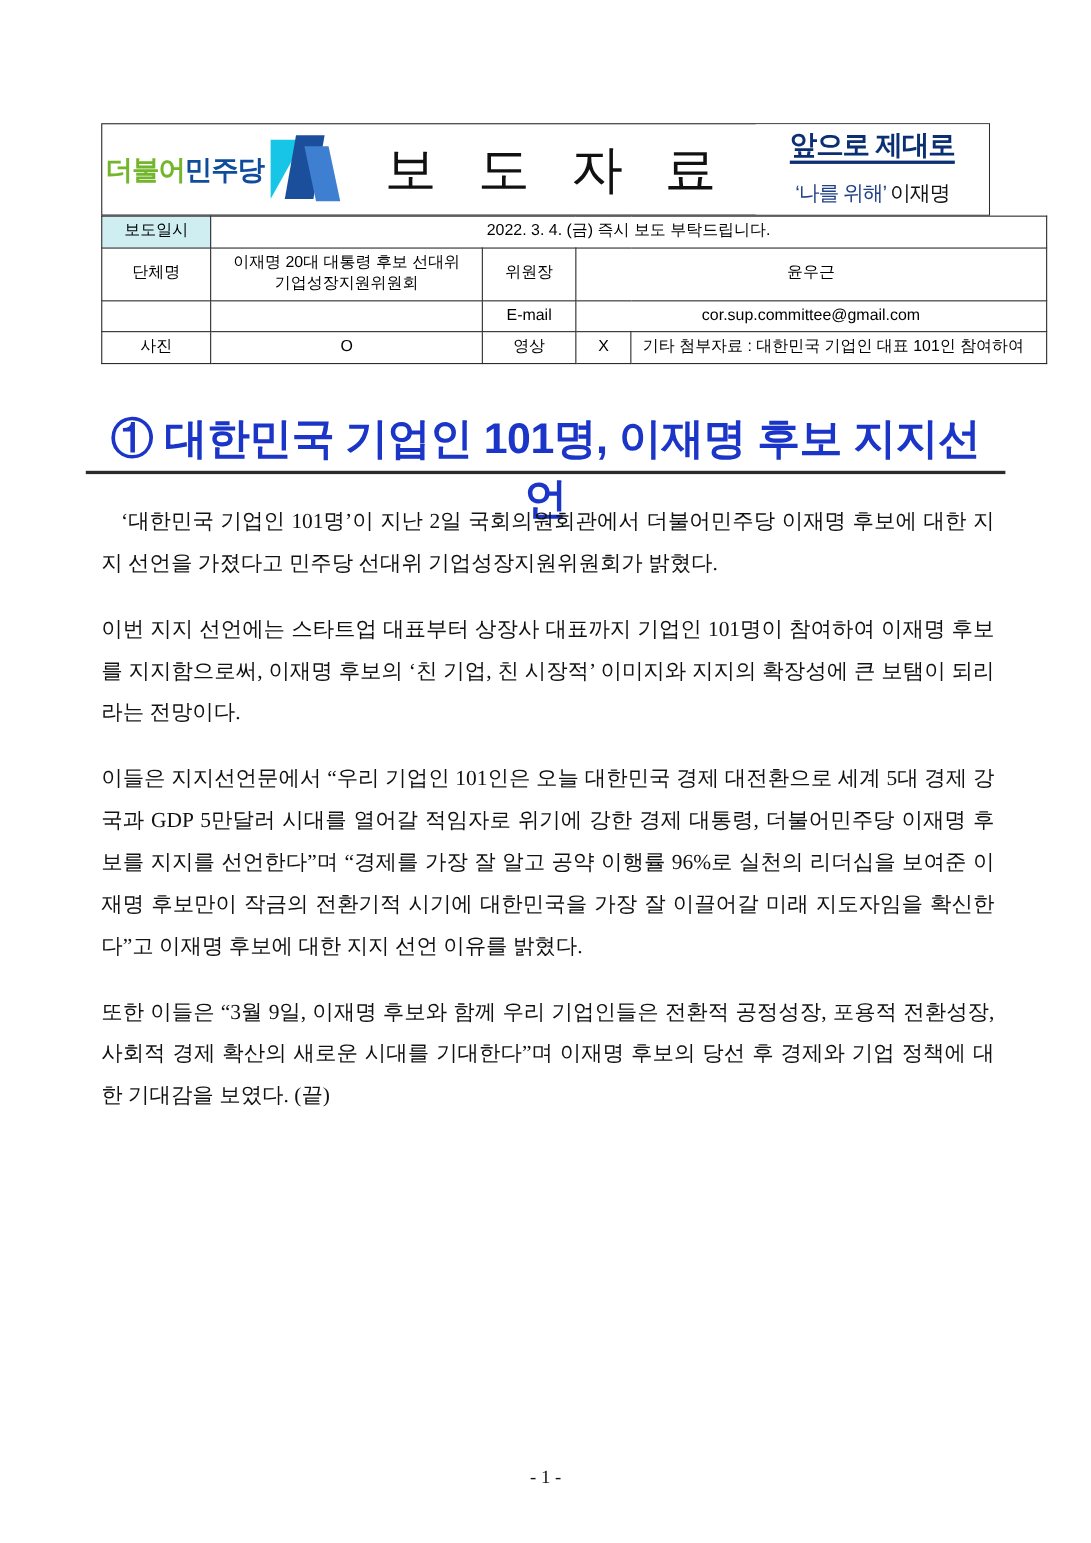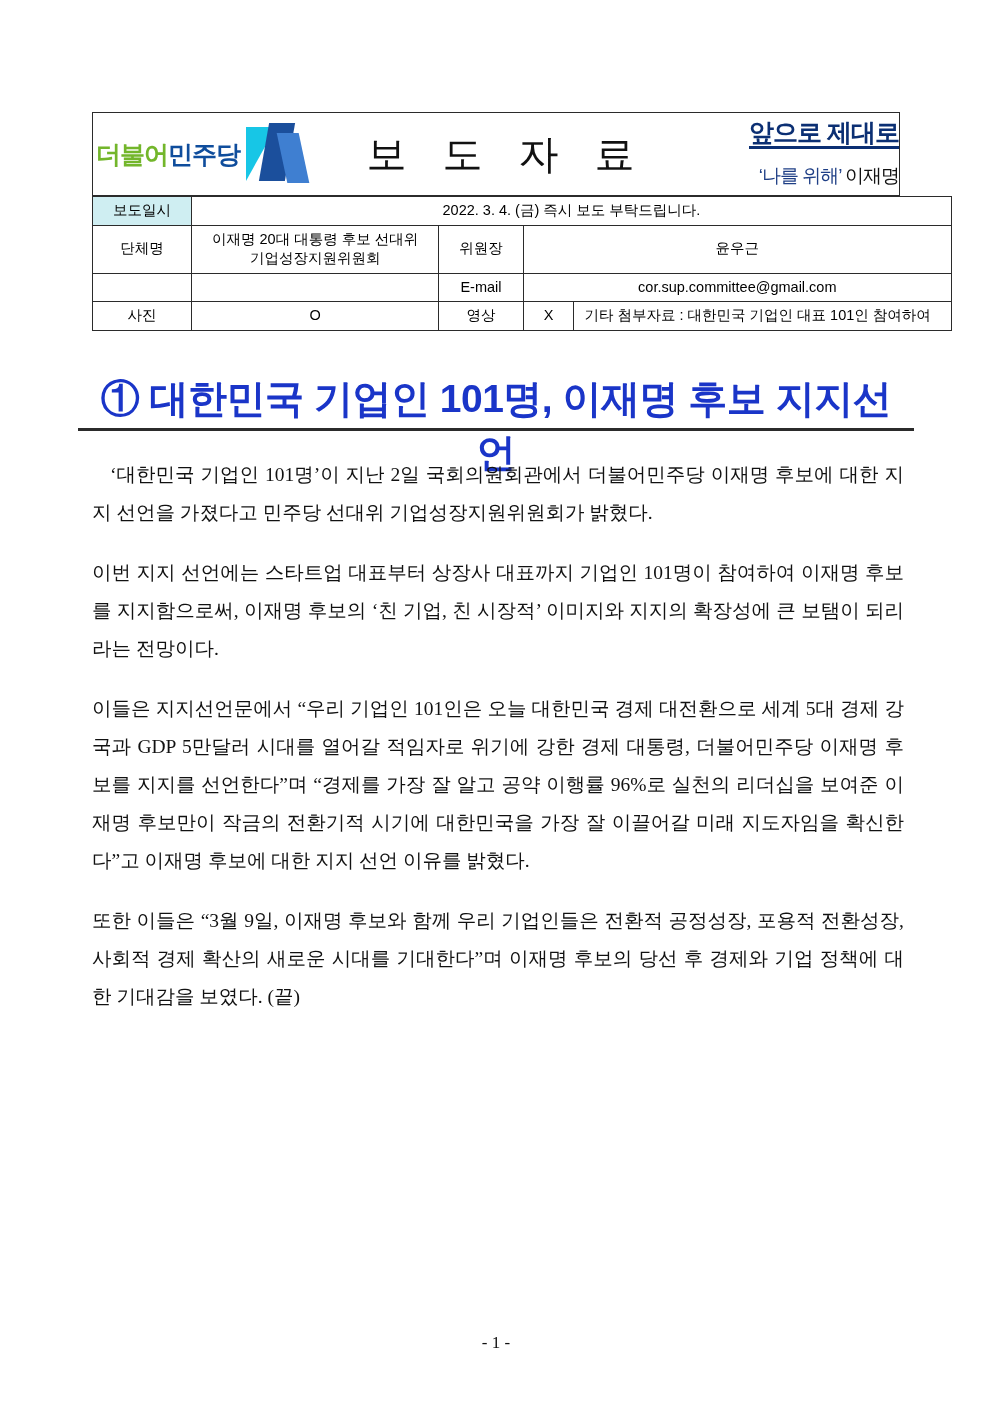--- a/index.html
+++ b/index.html
@@ -81,32 +81,32 @@
     width: 22px; height: 50px;
     background: #3f7fd1;
     transform: skewX(12deg);
   }
 
   .doc-title-cell {
     flex: 1;
     display: flex;
     align-items: center;
     justify-content: center;
-    font-size: 40px;
+    font-size: 47px;
     letter-spacing: 13px;
     font-family: "Liberation Serif", serif;
     color: #111;
     padding-left: 14px;
   }
 
   .slogan-cell {
     width: 212px;
     display: flex;
     flex-direction: column;
-    align-items: flex-end;
+    align-items: center;
     justify-content: center;
     border-left: 0;
     background: #ffffff;
   }
   .slogan-top {
     font-size: 25px;
     font-weight: bold;
     color: #0b2f73;
     letter-spacing: -1px;
     line-height: 1.05;

